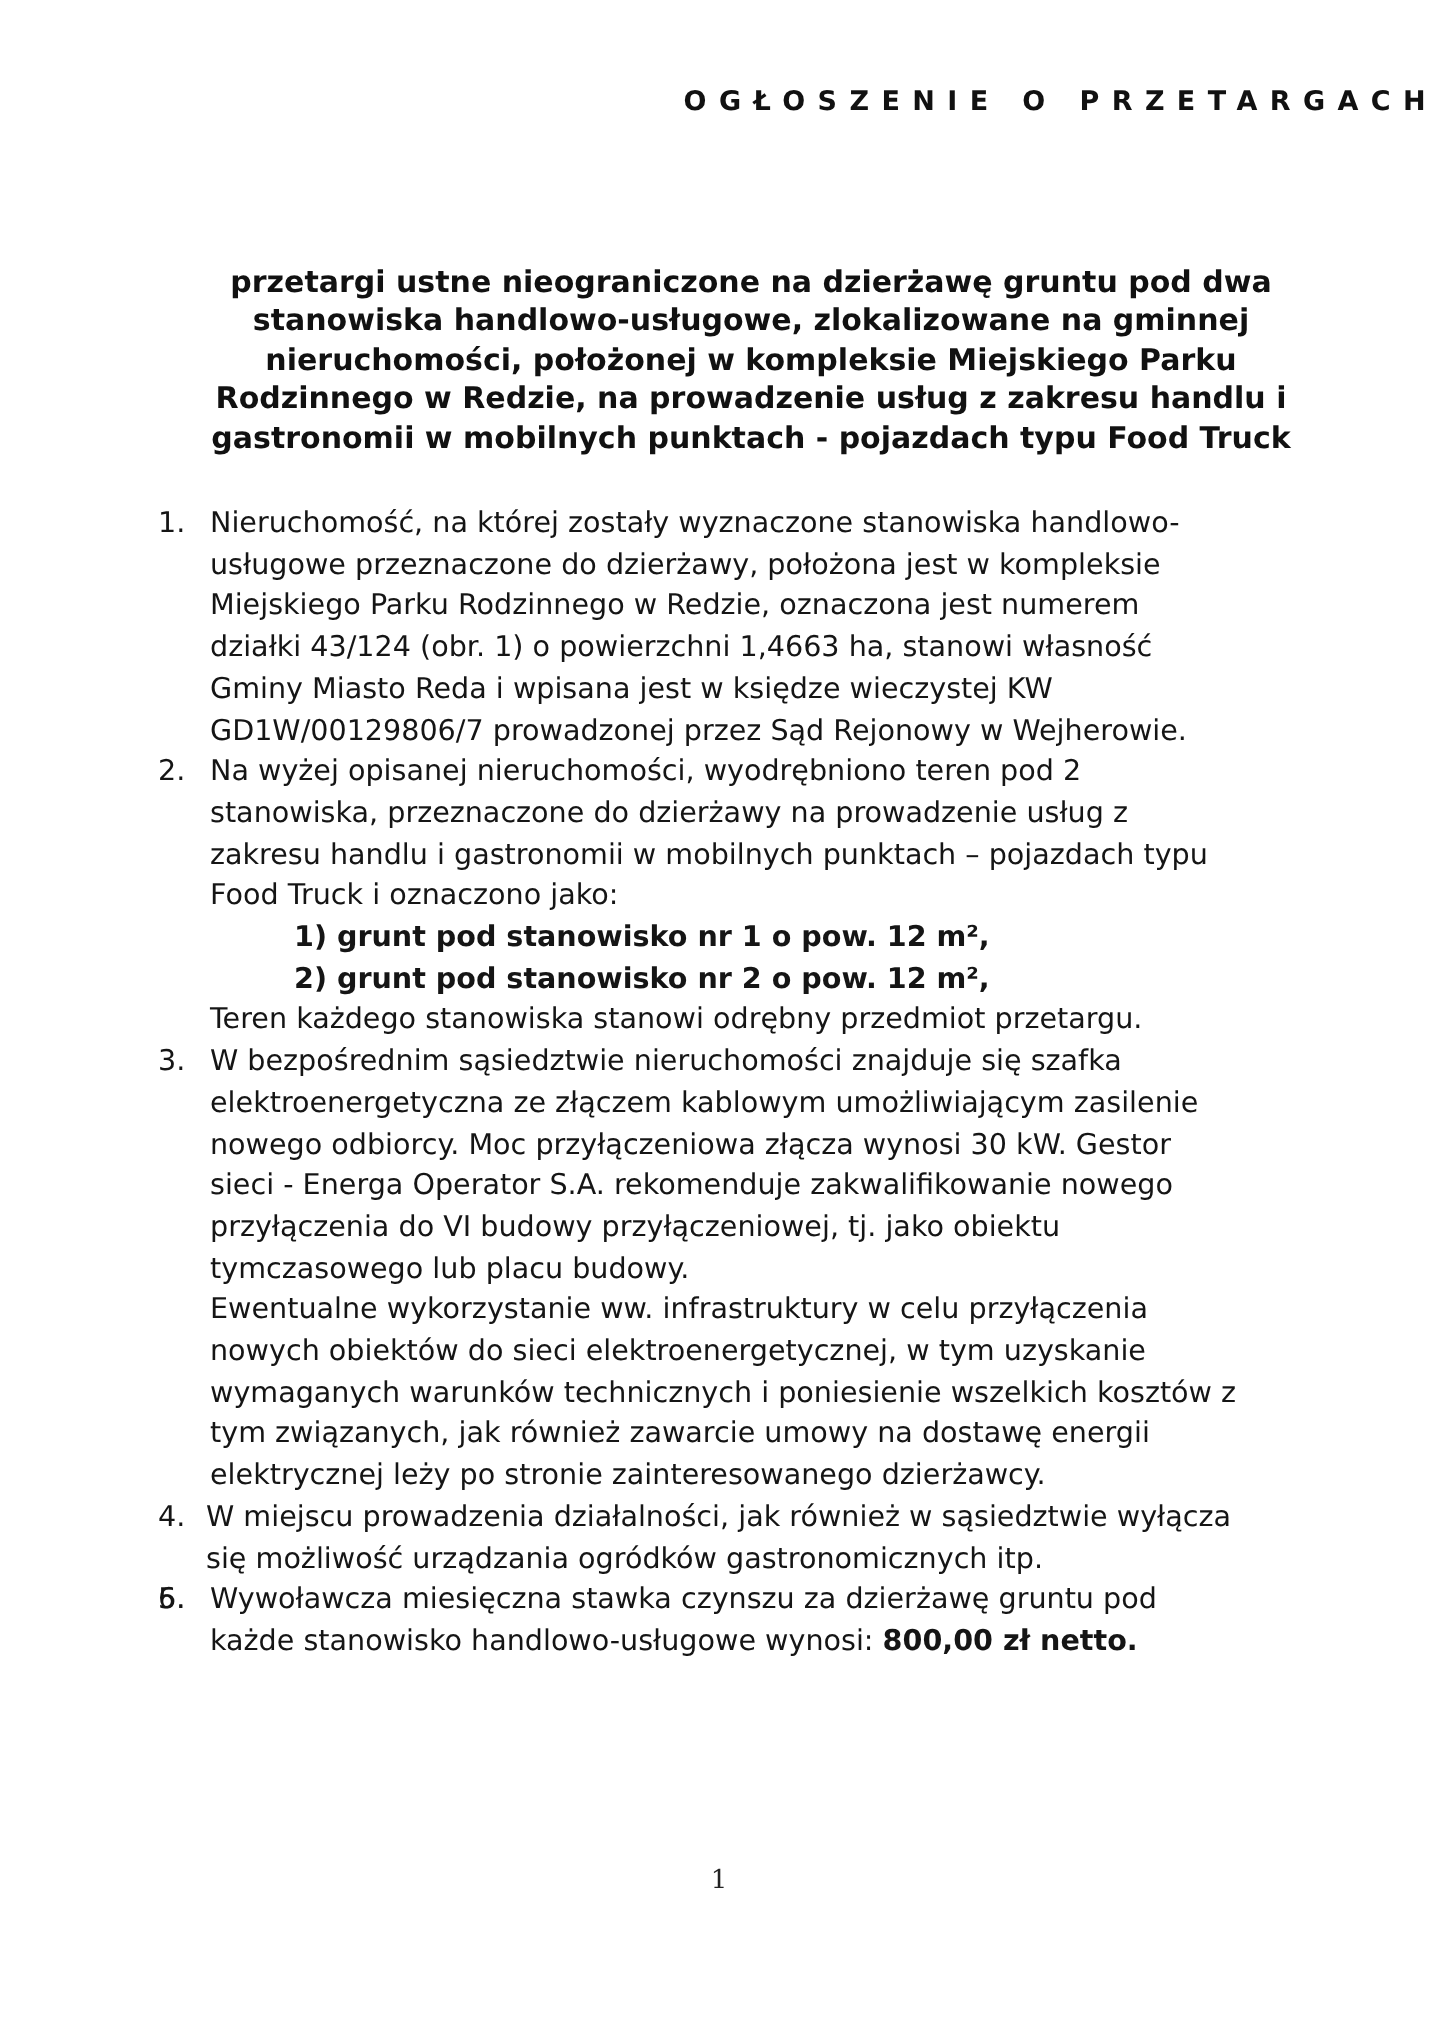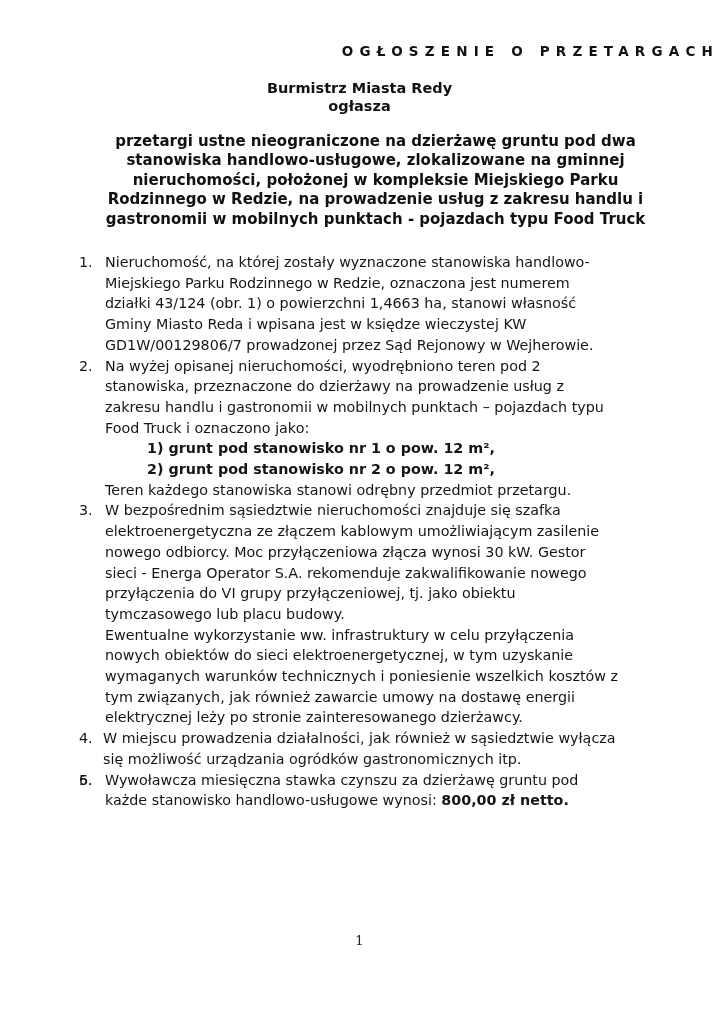--- a/index.html
+++ b/index.html
@@ -36,39 +36,36 @@
     font-family: "DejaVu Serif", serif; font-size: 13px; color: #222;
   }
 </style>
 </head>
 <body>
 
 <div class="page">
 
   <div class="title">OGŁOSZENIE O PRZETARGACH</div>
 
-  <div class="issuer">
-    <span class="ln">Burmistrz Miasta Redy</span>
-    <span class="ln">ogłasza</span>
-  </div>
 
   <div class="subject">
     <span class="ln">przetargi ustne nieograniczone na dzierżawę gruntu pod dwa</span>
     <span class="ln">stanowiska handlowo-usługowe, zlokalizowane na gminnej</span>
     <span class="ln">nieruchomości, położonej w kompleksie Miejskiego Parku</span>
     <span class="ln">Rodzinnego w Redzie, na prowadzenie usług z zakresu handlu i</span>
     <span class="ln">gastronomii w mobilnych punktach - pojazdach typu Food Truck</span>
   </div>
 
   <div class="list">
 
     <div class="item">
       <span class="num">1.</span>
       <div class="body-lines">
         <span class="ln">Nieruchomość, na której zostały wyznaczone stanowiska handlowo-</span>
+        <span class="ln">usługowe przeznaczone do dzierżawy, położona jest w kompleksie</span>
         <span class="ln">Miejskiego Parku Rodzinnego w Redzie, oznaczona jest numerem</span>
         <span class="ln">działki 43/124 (obr. 1) o powierzchni 1,4663 ha, stanowi własność</span>
         <span class="ln">Gminy Miasto Reda i wpisana jest w księdze wieczystej KW</span>
         <span class="ln">GD1W/00129806/7 prowadzonej przez Sąd Rejonowy w Wejherowie.</span>
       </div>
     </div>
 
     <div class="item">
       <span class="num">2.</span>
       <div class="body-lines">
@@ -82,21 +79,21 @@
       </div>
     </div>
 
     <div class="item">
       <span class="num">3.</span>
       <div class="body-lines">
         <span class="ln">W bezpośrednim sąsiedztwie nieruchomości znajduje się szafka</span>
         <span class="ln">elektroenergetyczna ze złączem kablowym umożliwiającym zasilenie</span>
         <span class="ln">nowego odbiorcy. Moc przyłączeniowa złącza wynosi 30 kW. Gestor</span>
         <span class="ln">sieci - Energa Operator S.A. rekomenduje zakwalifikowanie nowego</span>
-        <span class="ln">przyłączenia do VI grupy przyłączeniowej, tj. jako obiektu</span>
+        <span class="ln">przyłączenia do VI budowy przyłączeniowej, tj. jako obiektu</span>
         <span class="ln">tymczasowego lub placu budowy.</span>
         <span class="ln">Ewentualne wykorzystanie ww. infrastruktury w celu przyłączenia</span>
         <span class="ln">nowych obiektów do sieci elektroenergetycznej, w tym uzyskanie</span>
         <span class="ln">wymaganych warunków technicznych i poniesienie wszelkich kosztów z</span>
         <span class="ln">tym związanych, jak również zawarcie umowy na dostawę energii</span>
         <span class="ln">elektrycznej leży po stronie zainteresowanego dzierżawcy.</span>
       </div>
     </div>
 
     <div class="item item-4">

